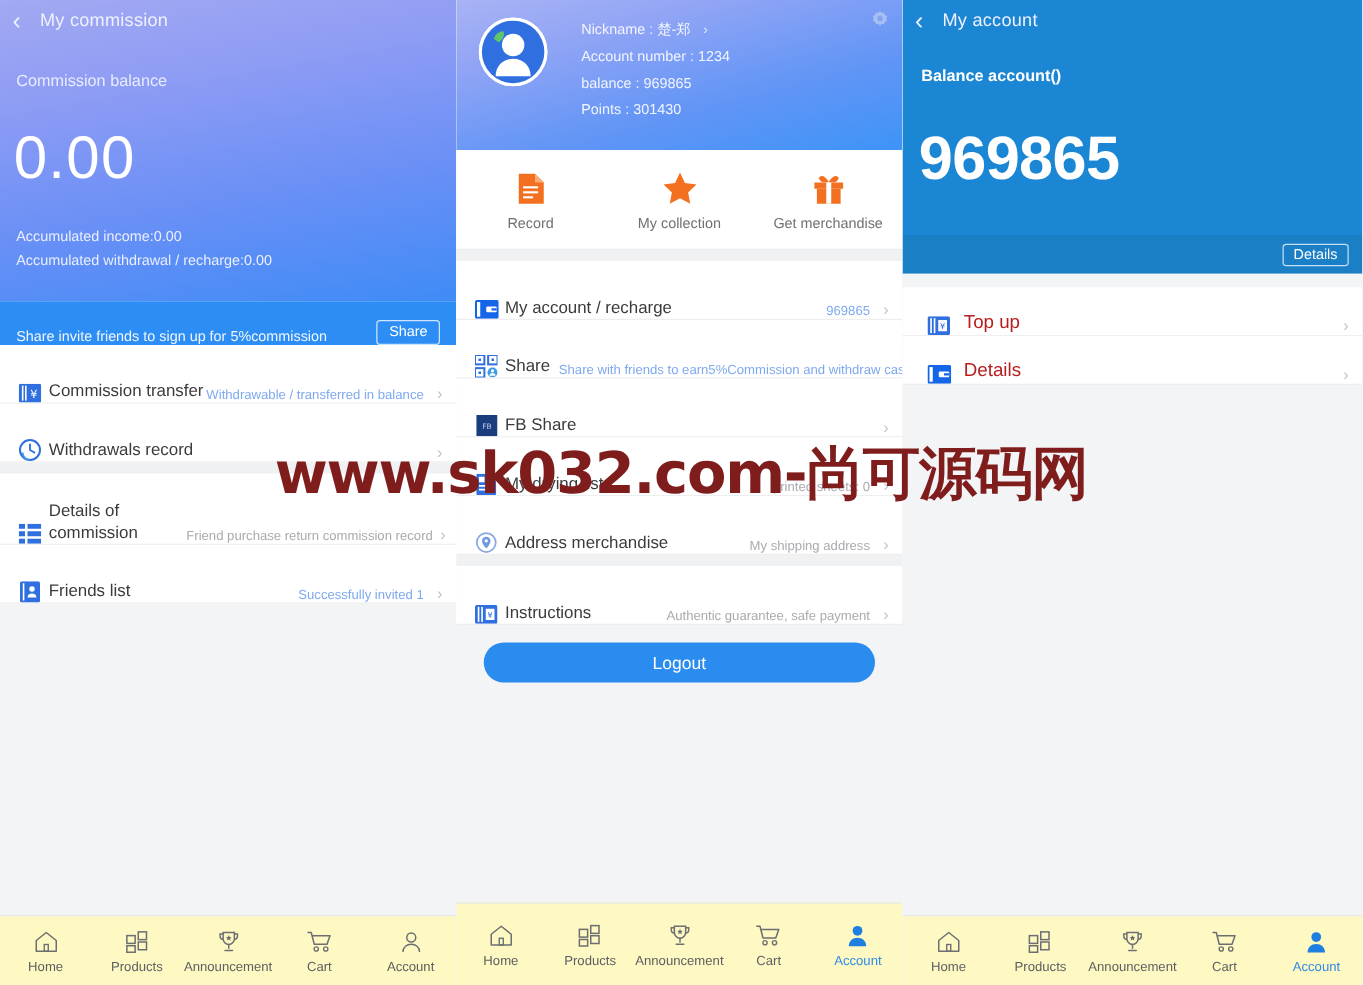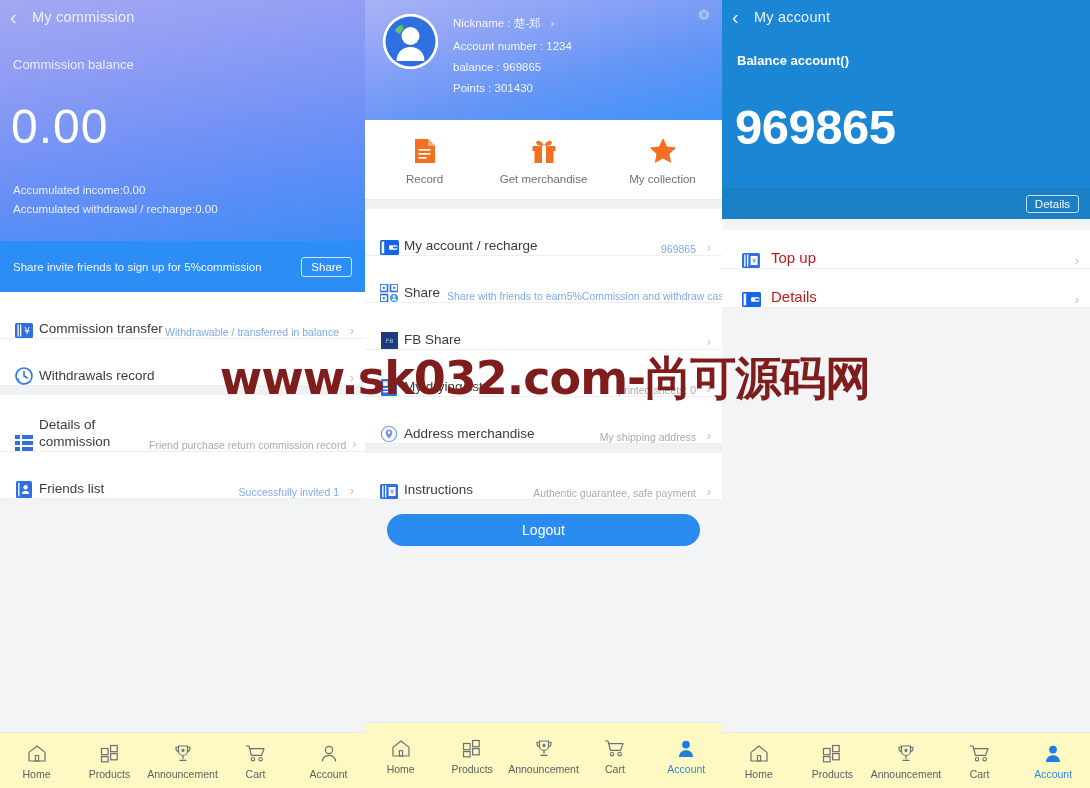--- a/index.html
+++ b/index.html
@@ -30,22 +30,22 @@
   .nav-title { font-size: 14.5px; color: #eef1ff; letter-spacing: .2px; }
   .p1-sub { position: absolute; left: 13px; top: 57px; font-size: 13px; color: #e9ecff; }
   .p1-amount {
     position: absolute; left: 11px; top: 103px;
     font-size: 48px; font-weight: 300; letter-spacing: 1px; color: #ffffff; line-height: 1;
   }
   .p1-l1 { position: absolute; left: 13px; top: 184px; font-size: 11.5px; color: #eaeeff; }
   .p1-l2 { position: absolute; left: 13px; top: 203px; font-size: 11.5px; color: #eaeeff; }
 
   .share-bar {
-    height: 51px; background: #2c8ef4; display: flex; align-items: center;
-    justify-content: space-between; padding: 12px 13px; color: #fff;
+    height: 35px; background: #2c8ef4; display: flex; align-items: flex-end;
+    justify-content: space-between; padding: 0 13px; color: #fff;
   }
   .share-bar-text { font-size: 11.5px; color: #f0f6ff; }
   .share-btn {
     border: 1px solid #cfe4ff; border-radius: 3px; color: #fff;
     font-size: 11.5px; padding: 3px 9px; background: transparent;
   }
 
   .list { background: #fff; }
   .list-gap { height: 9px; background: #f0f1f3; }
   .row {
@@ -67,21 +67,21 @@
   .p2-hero {
     height: 120px; width: 100%;
     background: linear-gradient(165deg, #a8b3f4 0%, #92a5f5 25%, #6195f6 65%, #3d94f7 100%);
     position: relative; color: #fff;
   }
   .avatar {
     position: absolute; left: 18px; top: 14px; width: 55px; height: 55px; border-radius: 50%;
     background: #ffffff; display: flex; align-items: center; justify-content: center;
   }
   .avatar svg { display: block; }
-  .p2-info { position: absolute; left: 88px; top: 16px; }
+  .p2-info { position: absolute; left: 100px; top: 16px; }
   .p2-info div { font-size: 11.5px; color: #f2f5ff; margin-bottom: 9px; white-space: nowrap; }
   .p2-info .nick-chev { color: #dfe6ff; font-size: 11px; margin-left: 10px; }
   .gear { position: absolute; right: 10px; top: 8px; opacity: .75; }
 
   .quick {
     background: #fff; display: flex; height: 80px; align-items: center;
     border-bottom: 1px solid #ededee;
   }
   .quick-item { flex: 1; text-align: center; }
   .quick-ico { height: 32px; display: flex; align-items: center; justify-content: center; }
@@ -310,37 +310,37 @@
               <path d="M14 1l7 7h-7z" fill="#fbab74"></path>
               <rect x="4.5" y="11" width="12" height="1.7" fill="#fff"></rect>
               <rect x="4.5" y="15" width="12" height="1.7" fill="#fff"></rect>
               <rect x="4.5" y="19" width="8" height="1.7" fill="#fff"></rect>
             </svg>
         </div>
         <div class="quick-label">Record</div>
       </div>
       <div class="quick-item">
         <div class="quick-ico">
+          <svg width="28" height="27" viewBox="0 0 28 27">
+              <path d="m14 1 4 8.4 9.2 1.2-6.7 6.3 1.7 9.1L14 21.6 5.8 26l1.7-9.1L.8 10.6 10 9.4z" fill="#f37021"></path>
+            </svg>
+        </div>
+        <div class="quick-label">My collection</div>
+      </div>
+      <div class="quick-item">
+        <div class="quick-ico">
           <svg width="26" height="26" viewBox="0 0 26 26">
               <path d="M5 4.5c1.5-3 5-2 8 3-4.5.8-6.8.1-8-3z" fill="#f37021"></path>
               <path d="M21 4.5c-1.5-3-5-2-8 3 4.5.8 6.8.1 8-3z" fill="#f37021"></path>
               <rect x="1.5" y="8" width="23" height="5" fill="#f37021"></rect>
               <rect x="3.5" y="13" width="19" height="12" fill="#f37021"></rect>
               <rect x="11" y="8" width="4" height="17" fill="#fff"></rect>
             </svg>
         </div>
         <div class="quick-label">Get merchandise</div>
-      </div>
-      <div class="quick-item">
-        <div class="quick-ico">
-          <svg width="28" height="27" viewBox="0 0 28 27">
-              <path d="m14 1 4 8.4 9.2 1.2-6.7 6.3 1.7 9.1L14 21.6 5.8 26l1.7-9.1L.8 10.6 10 9.4z" fill="#f37021"></path>
-            </svg>
-        </div>
-        <div class="quick-label">My collection</div>
       </div>
     </div>
 
     <div class="list-gap"></div>
 
     <div class="list">
       <div class="row">
         <div class="row-ico">
           <svg width="19" height="15" viewBox="0 0 19 15">
               <rect x="0" y="0" width="19" height="15" rx="1.5" fill="#1565e8"></rect>

